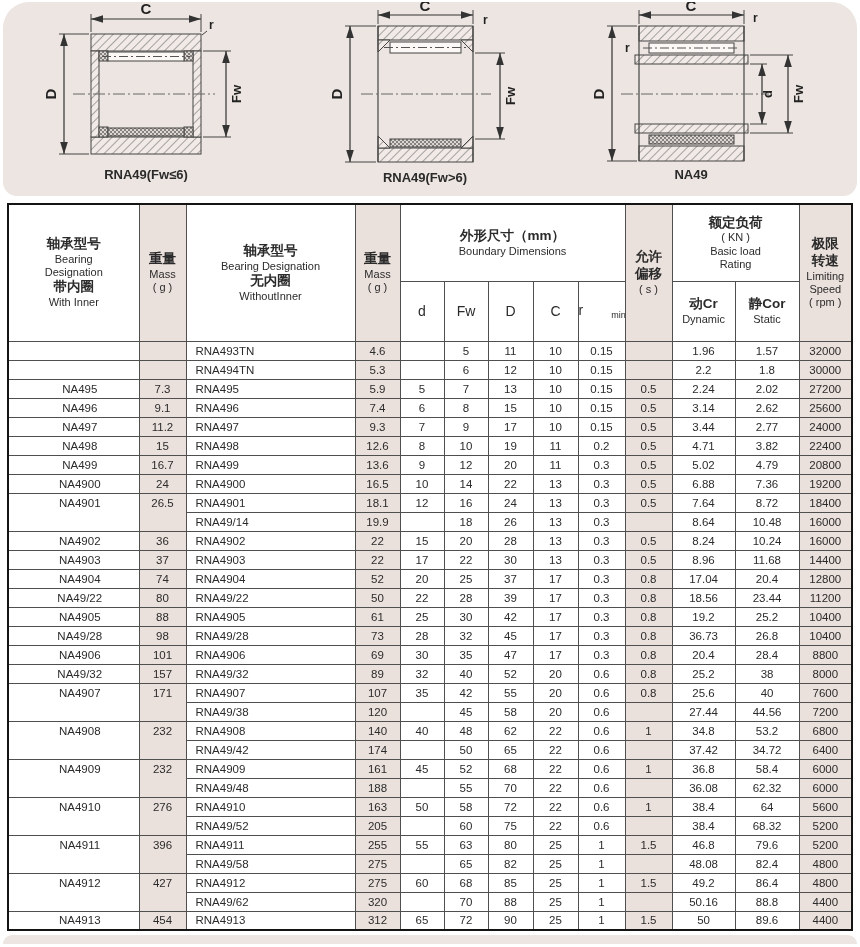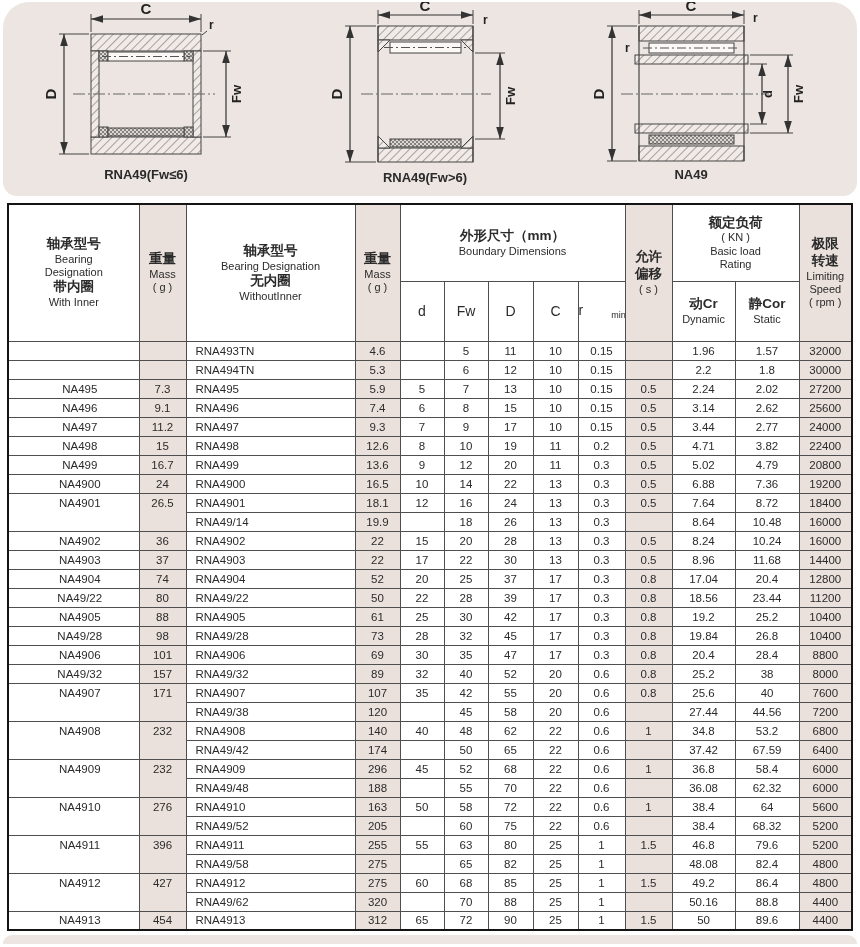--- a/index.html
+++ b/index.html
@@ -465,21 +465,21 @@
         <td class="tal">NA49/28</td>
         <td class="pink">98</td>
         <td class="tal3">RNA49/28</td>
         <td class="pink">73</td>
         <td>28</td>
         <td>32</td>
         <td>45</td>
         <td>17</td>
         <td>0.3</td>
         <td class="pink">0.8</td>
-        <td>19.84</td>
+        <td>36.73</td>
         <td>26.8</td>
         <td class="pink">10400</td>
       </tr>
       <tr>
         <td class="tal">NA4906</td>
         <td class="pink">101</td>
         <td class="tal3">RNA4906</td>
         <td class="pink">69</td>
         <td>30</td>
         <td>35</td>
@@ -552,28 +552,28 @@
       <tr>
         <td class="tal3">RNA49/42</td>
         <td class="pink">174</td>
         <td></td>
         <td>50</td>
         <td>65</td>
         <td>22</td>
         <td>0.6</td>
         <td class="pink"></td>
         <td>37.42</td>
-        <td>67.59</td>
+        <td>34.72</td>
         <td class="pink">6400</td>
       </tr>
       <tr>
         <td class="tal vt" rowspan="2">NA4909</td>
         <td class="pink vt" rowspan="2">232</td>
         <td class="tal3">RNA4909</td>
-        <td class="pink">296</td>
+        <td class="pink">161</td>
         <td>45</td>
         <td>52</td>
         <td>68</td>
         <td>22</td>
         <td>0.6</td>
         <td class="pink">1</td>
         <td>36.8</td>
         <td>58.4</td>
         <td class="pink">6000</td>
       </tr>

